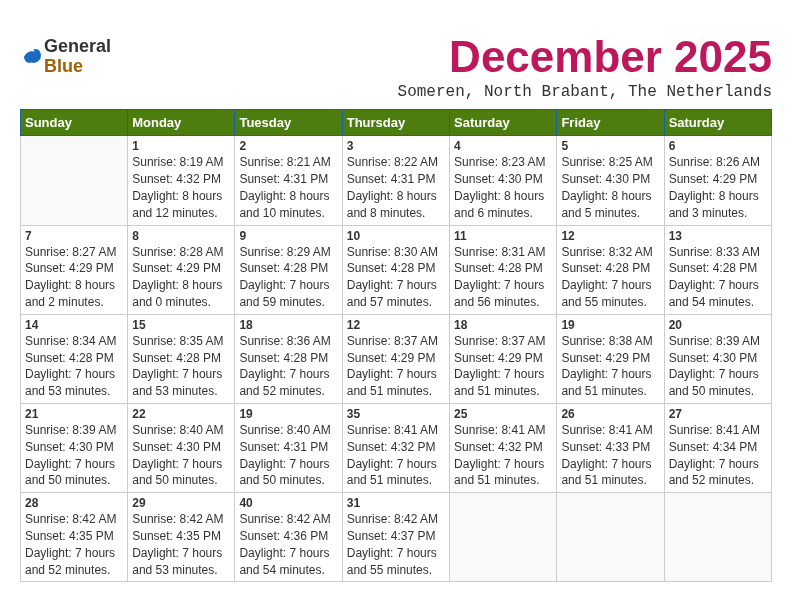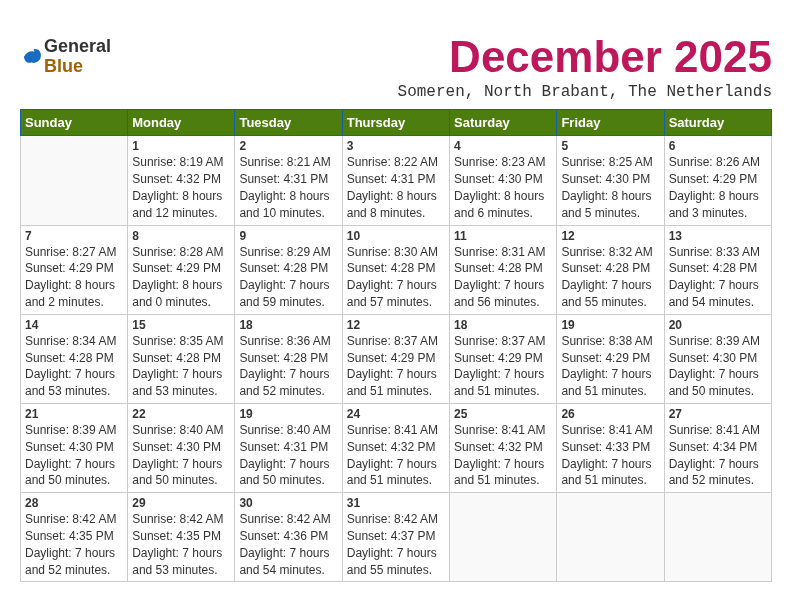--- a/index.html
+++ b/index.html
@@ -222,21 +222,21 @@
           </td>
           <td>
             <span class="day-number">22</span>
             <div class="day-info">Sunrise: 8:40 AM<br>Sunset: 4:30 PM<br>Daylight: 7 hours and 50 minutes.</div>
           </td>
           <td>
             <span class="day-number">19</span>
             <div class="day-info">Sunrise: 8:40 AM<br>Sunset: 4:31 PM<br>Daylight: 7 hours and 50 minutes.</div>
           </td>
           <td>
-            <span class="day-number">24</span>
+            <span class="day-number">35</span>
             <div class="day-info">Sunrise: 8:41 AM<br>Sunset: 4:32 PM<br>Daylight: 7 hours and 51 minutes.</div>
           </td>
           <td>
             <span class="day-number">25</span>
             <div class="day-info">Sunrise: 8:41 AM<br>Sunset: 4:32 PM<br>Daylight: 7 hours and 51 minutes.</div>
           </td>
           <td>
             <span class="day-number">26</span>
             <div class="day-info">Sunrise: 8:41 AM<br>Sunset: 4:33 PM<br>Daylight: 7 hours and 51 minutes.</div>
           </td>
@@ -248,21 +248,21 @@
         <tr>
           <td>
             <span class="day-number">28</span>
             <div class="day-info">Sunrise: 8:42 AM<br>Sunset: 4:35 PM<br>Daylight: 7 hours and 52 minutes.</div>
           </td>
           <td>
             <span class="day-number">29</span>
             <div class="day-info">Sunrise: 8:42 AM<br>Sunset: 4:35 PM<br>Daylight: 7 hours and 53 minutes.</div>
           </td>
           <td>
-            <span class="day-number">30</span>
+            <span class="day-number">40</span>
             <div class="day-info">Sunrise: 8:42 AM<br>Sunset: 4:36 PM<br>Daylight: 7 hours and 54 minutes.</div>
           </td>
           <td>
             <span class="day-number">31</span>
             <div class="day-info">Sunrise: 8:42 AM<br>Sunset: 4:37 PM<br>Daylight: 7 hours and 55 minutes.</div>
           </td>
           <td class="empty"></td>
           <td class="empty"></td>
           <td class="empty"></td>
         </tr>

